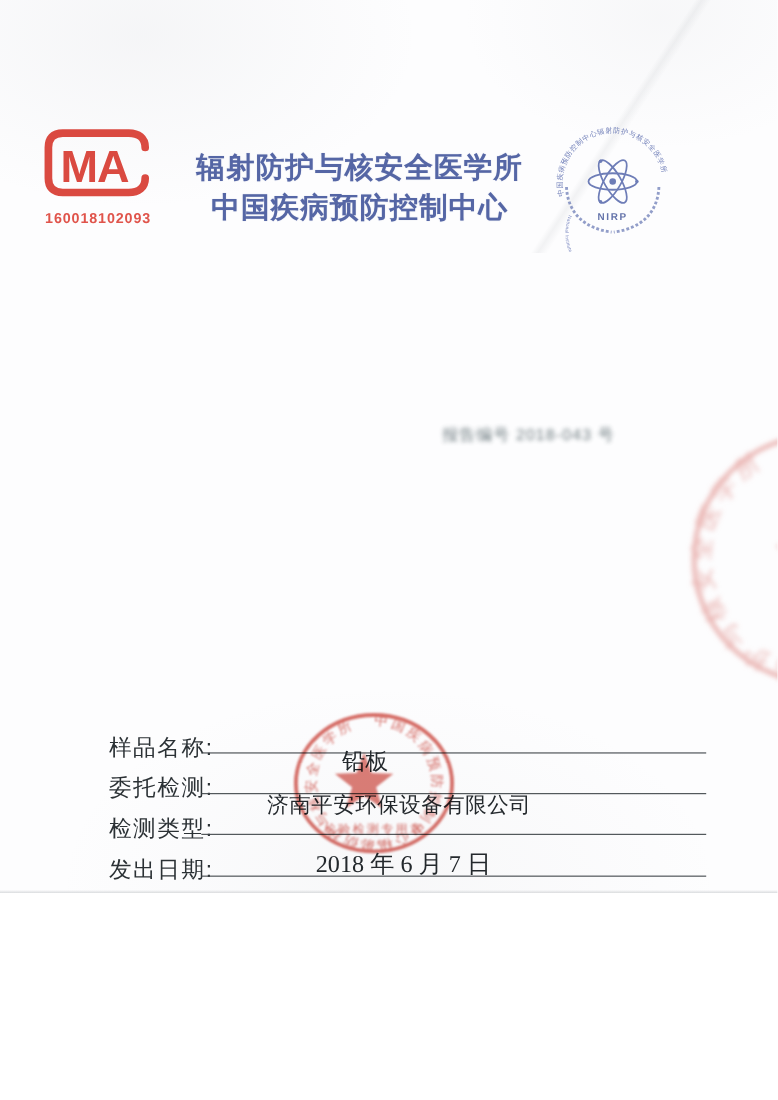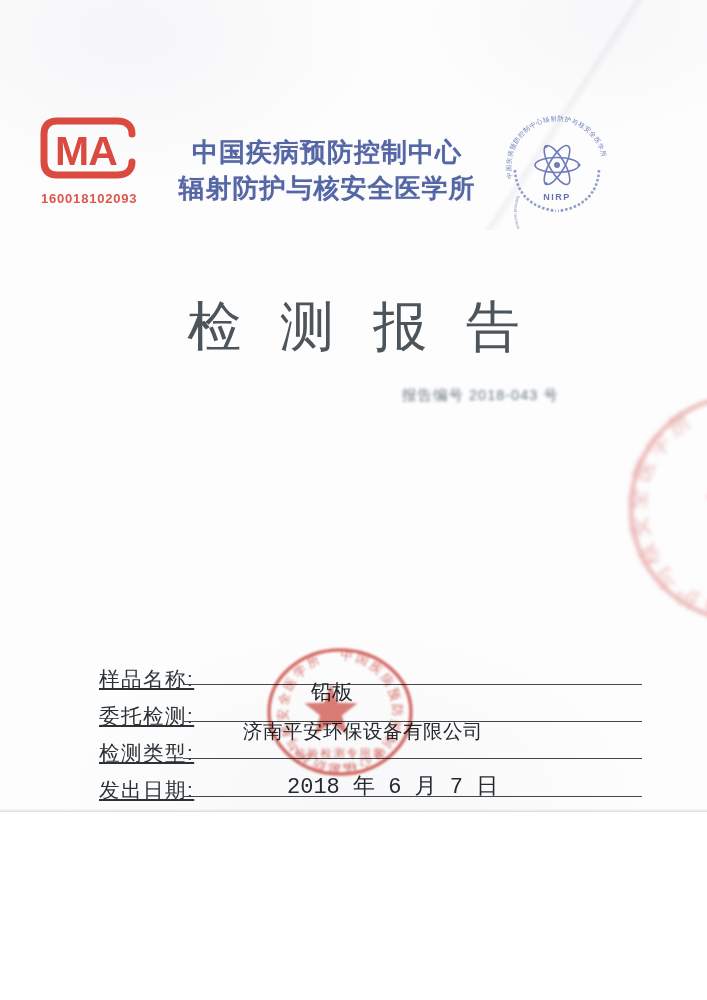--- a/index.html
+++ b/index.html
@@ -37,29 +37,29 @@
     font-size:54px;color:#4d555a;letter-spacing:0.72em;text-indent:0.72em;
     font-weight:400;
   }
   
   .report-no{
     position:absolute;left:402px;top:386px;width:200px;
     font-size:14.5px;color:#5d6c71;letter-spacing:1px;
     filter:blur(1.7px);opacity:0.9;
   }
   
-  .field-label{position:absolute;left:99px;font-size:20.5px;color:#2b3135;letter-spacing:1.5px;text-decoration:underline;}
+  .field-label{position:absolute;left:99px;font-size:20.5px;color:#2b3135;letter-spacing:1.5px;}
   .field-line{position:absolute;left:183px;width:459px;height:0;border-bottom:1.5px solid #41474b;}
   .field-value{position:absolute;font-size:21px;color:#24292d;}
   .lbl-1{top:665px;} .lbl-2{top:702px;} .lbl-3{top:739px;} .lbl-4{top:776px;}
   .line-1{top:684px;} .line-2{top:721px;} .line-3{top:758px;} .line-4{top:796px;}
   .val-1{left:311px;top:661px;margin-top:17px;}
   .val-2{left:243px;top:718px;font-size:19.5px;letter-spacing:0.5px;}
   .val-3{left:309px;top:735px;letter-spacing:13px;}
-  .val-4{left:287px;top:771px;font-family:Liberation Mono, monospace;font-size:22px;}
+  .val-4{left:287px;top:771px;font-family:Liberation Serif, serif;font-size:22px;}
   
   .stamp-center{
     position:absolute;left:255px;top:644px;width:175px;height:152px;
     filter:blur(1px);opacity:0.8;mix-blend-mode:multiply;pointer-events:none;
   }
   .stamp-right{
     position:absolute;left:613px;top:378px;width:265px;height:265px;
     filter:blur(2.3px);opacity:0.42;mix-blend-mode:multiply;pointer-events:none;
   }
   svg text{font-family:"Liberation Sans", sans-serif;}
@@ -71,22 +71,22 @@
 
   <div class="crease-tr"></div>
 
   <svg class="cma" viewBox="0 0 105 64">
     <path d="M 92 18 C 92 9.5, 86 5, 77 5 L 17 5 C 8 5, 4 10, 4 18 L 4 46 C 4 54, 8 59, 17 59 L 77 59 C 86 59, 92 54.5, 92 46" fill="none" stroke="#da4a41" stroke-width="7" stroke-linecap="round"></path>
     <text x="15" y="49" font-size="41" font-weight="bold" fill="#da4a41" letter-spacing="-1">MA</text>
   </svg>
   <div class="cma-number">160018102093</div>
 
   <div class="org-name">
+    <div>辐射防护与核安全医学所</div>
     <div>中国疾病预防控制中心</div>
-    <div>辐射防护与核安全医学所</div>
   </div>
 
   <svg class="emblem" viewBox="0 0 118 118">
     <defs>
       <path id="em-top" d="M 15 68 A 46 46 0 1 1 103 68"></path>
       <path id="em-bot" d="M 21 80 A 43 43 0 1 0 97 80"></path>
     </defs>
     <text font-size="6.4" fill="#5b6cae" letter-spacing="0.6">
       <textPath href="#em-top" startOffset="2">中国疾病预防控制中心辐射防护与核安全医学所</textPath>
     </text>
@@ -102,21 +102,20 @@
       <ellipse cx="59" cy="53" rx="22" ry="7.5" transform="rotate(60 59 53)"></ellipse>
       <ellipse cx="59" cy="53" rx="22" ry="7.5" transform="rotate(120 59 53)"></ellipse>
       <circle cx="59" cy="53" r="3" fill="#5b6cae" stroke="none"></circle>
       <circle cx="81" cy="53" r="1.6" fill="#5b6cae" stroke="none"></circle>
       <circle cx="48" cy="34.5" r="1.6" fill="#5b6cae" stroke="none"></circle>
       <circle cx="48" cy="71.5" r="1.6" fill="#5b6cae" stroke="none"></circle>
     </g>
     <text x="59" y="88" text-anchor="middle" font-size="9" font-weight="bold" fill="#50619f" letter-spacing="1.5">NIRP</text>
   </svg>
 
-  <div class="doc-title">检测报告</div>
 
   <div class="report-no">报告编号 2018-043 号</div>
 
   <div class="field-label lbl-1">样品名称:</div>
   <div class="field-line line-1"></div>
   <div class="field-value val-1">铅板</div>
 
   <div class="field-label lbl-2">委托检测:</div>
   <div class="field-line line-2"></div>
   <div class="field-value val-2">济南平安环保设备有限公司</div>

